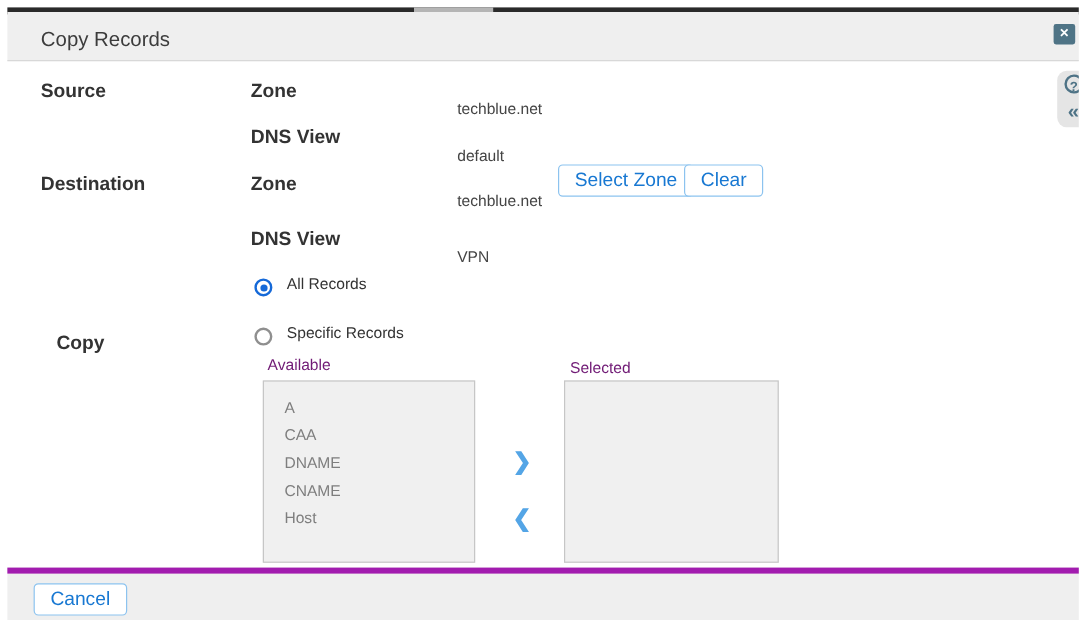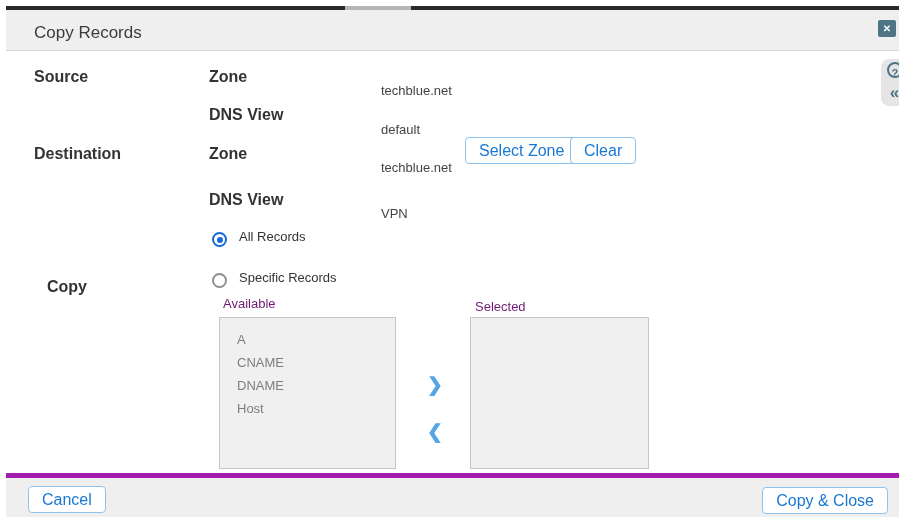--- a/index.html
+++ b/index.html
@@ -124,34 +124,34 @@
     <span class="radio-label">All Records</span>
   </div>
   <div class="radio-row" style="left:203px; top:258px;">
     <span class="radio"></span>
     <span class="radio-label">Specific Records</span>
   </div>
 
   <span class="plain" style="left:214px; top:287px;">Available</span>
   <div class="listbox" style="left:213px; top:311px;">
       <div class="list-item">A</div>
+      <div class="list-item">CAA</div>
+      <div class="list-item">DNAME</div>
       <div class="list-item">CNAME</div>
-      <div class="list-item">DNAME</div>
       <div class="list-item">Host</div>
     </div>
 
   <button class="move-arrow" style="left:418px; top:367px;">
     <span>❯</span>
   </button>
   <button class="move-arrow" style="left:418px; top:414px;">
     <span>❮</span>
   </button>
 
   <span class="plain" style="left:466px; top:290px;">Selected</span>
   <div class="listbox" style="left:464px; top:311px; width:179px;"></div>
 
   <div class="footer">
     <button class="btn" style="left:22px; top:8px;">Cancel</button>
-    <button class="btn" style="right:20px; top:9px; left:auto;">Copy &amp; Close</button>
   </div>
   <div class="bottom-strip"></div>
 
 </div>
 
 </body></html>

